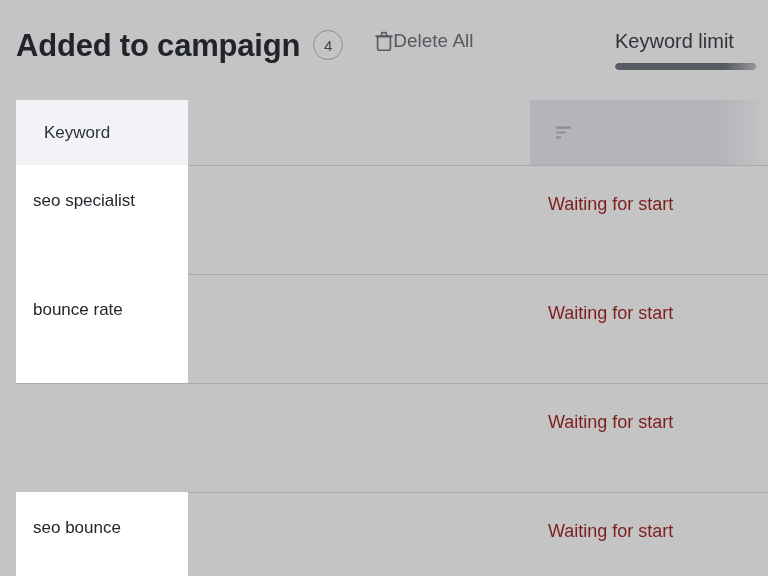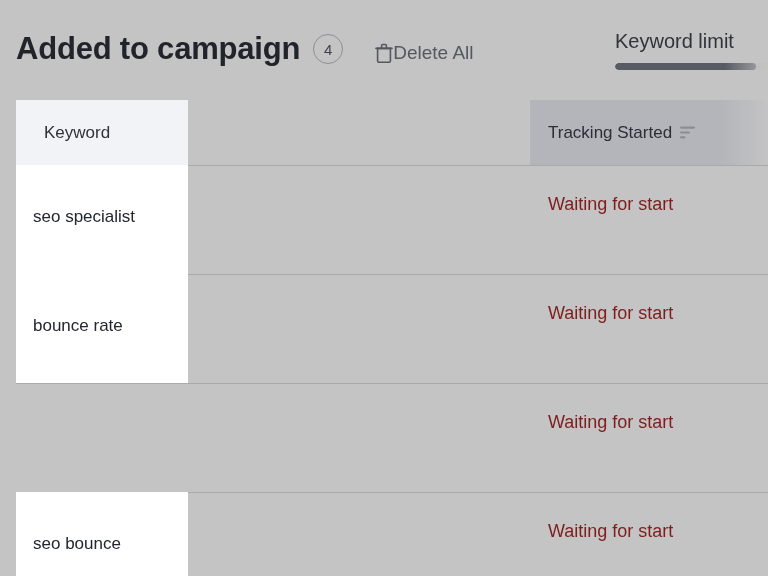--- a/index.html
+++ b/index.html
@@ -29,23 +29,23 @@
     left: 0;
     top: 0;
     width: 768px;
     height: 96px;
     background: #c4c4c4;
   }
 
   .header-left {
     position: absolute;
     left: 16px;
-    top: 16px;
-    display: flex;
-    align-items: flex-end;
+    top: 30px;
+    display: flex;
+    align-items: flex-start;
     height: 48px;
   }
 
   .page-title {
     font-size: 31px;
     font-weight: 700;
     color: #21242b;
     letter-spacing: -0.2px;
     line-height: 1;
     white-space: nowrap;
@@ -218,21 +218,21 @@
 
   .cell-keyword {
     position: absolute;
     left: 16px;
     top: 0;
     width: 172px;
     height: 109px;
     background: #ffffff;
     display: flex;
     align-items: flex-start;
-    padding: 42px 0 0 17px;
+    padding: 26px 0 0 17px;
     box-sizing: border-box;
   }
 
   .cell-keyword-text {
     font-size: 17px;
     color: #24272e;
     white-space: nowrap;
   }
 
   .cell-status {
@@ -292,21 +292,20 @@
   </div>
 
   <div class="table">
 
     <div class="thead">
       <div class="th-keyword">
         <span class="th-keyword-label">Keyword</span>
       </div>
 
       <div class="th-tracking">
-        <span class="th-tracking-label">Tracking Started</span>
         <span>
           <svg class="sort-icon" viewBox="0 0 15 13" xmlns="http://www.w3.org/2000/svg">
             <rect x="0" y="0.5" width="15" height="2.2" rx="1.1" fill="#8a8d93"></rect>
             <rect x="0" y="5.4" width="10" height="2.2" rx="1.1" fill="#8a8d93"></rect>
             <rect x="0" y="10.3" width="5.5" height="2.2" rx="1.1" fill="#8a8d93"></rect>
           </svg>
         </span>
       </div>
     </div>
 

